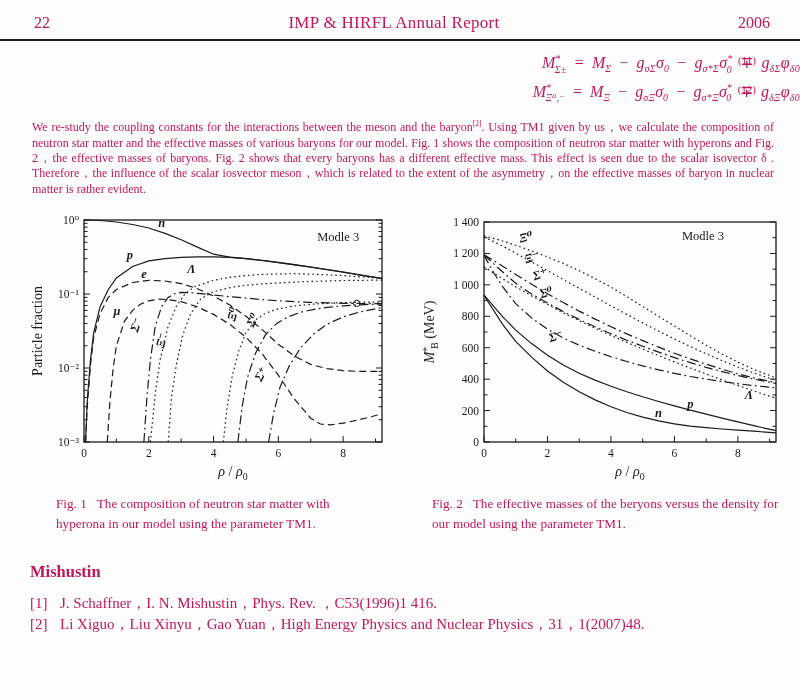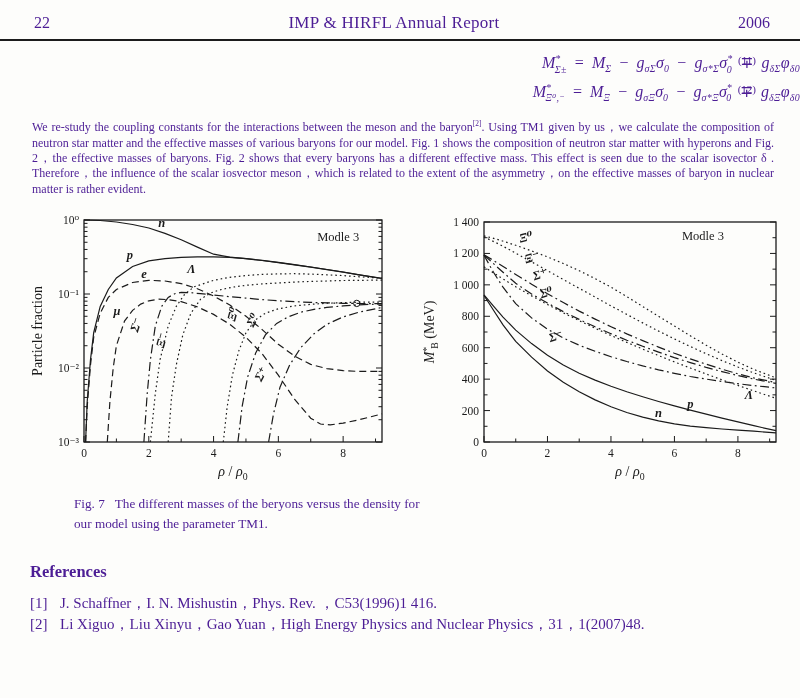--- a/index.html
+++ b/index.html
@@ -1,17 +1,17 @@
 <!DOCTYPE html>
 <html><head>
 <meta charset="utf-8">
 <style>
   html,body{margin:0;padding:0;}
   body{width:800px;height:698px;background:#ffffff;}
-  .page{position:relative;width:800px;height:698px;background:#fdfdfb;color:#4c1d95;
+  .page{position:relative;width:800px;height:698px;background:#fdfdfb;color:#be185d;
         font-family:"Liberation Serif","DejaVu Serif",serif;overflow:hidden;}
   
   header{display:flex;align-items:baseline;padding:13px 30px 0 34px;}
   .pnum{font-size:16px;}
   .ptitle{flex:1;text-align:center;font-size:17px;letter-spacing:.3px;}
   .pyear{font-size:16px;}
   .rule{border-top:2.4px solid #1c1c1c;margin-top:6px;}
   
   .equations{margin-top:12px;}
   .eqline{position:relative;text-align:right;font-size:16px;margin:7px 0;}
@@ -243,25 +243,26 @@
           <text x="270.304347826087" y="197.74285714285713" text-anchor="middle" class="clabel">p</text>
           <path d="M64.0 85.5 L73.5 100.3 L83.0 114.9 L95.7 131.4 L111.6 147.1 L127.5 161.0 L143.3 172.3 L159.2 181.7 L175.1 189.9 L191.0 196.8 L206.8 202.5 L222.7 207.2 L238.6 210.9 L254.4 213.9 L270.3 216.1 L286.2 217.7 L302.0 219.0 L317.9 220.1 L333.8 221.2 L356.0 222.9" fill="none" stroke="#1b1b1b" stroke-width="1.2"></path>
           <text x="238.56521739130437" y="206.85714285714286" text-anchor="middle" class="clabel">n</text>
           <text x="283" y="30.071428571428584" text-anchor="middle" class="plainlabel">Modle 3</text>
           <text x="210" y="266" text-anchor="middle" class="axlabel"><tspan font-style="italic">ρ</tspan><tspan> / </tspan><tspan font-style="italic">ρ</tspan><tspan dy="3.5" font-size="70%">0</tspan></text>
           <text text-anchor="middle" class="axlabel" transform="translate(14 122) rotate(-90)"><tspan font-style="italic">M</tspan><tspan dy="-4.5" font-size="70%">*</tspan><tspan dy="8" dx="-2" font-size="70%">B</tspan><tspan dy="-3.5"> (MeV)</tspan></text>
         </svg></div>
   </div>
 
   <div class="caprow">
-    <p class="cap cap2"><span class="captag">Fig. 7</span><span>The different masses of the beryons versus the density for our model using the parameter TM1.</span></p>
+    <p class="cap cap1"><span class="captag">Fig. 1</span><span>The composition of neutron star matter with hyperona in our model using the parameter TM1.</span></p>
+    <p class="cap cap2"><span class="captag">Fig. 2</span><span>The effective masses of the beryons versus the density for our model using the parameter TM1.</span></p>
   </div>
 
   <section class="refs">
-    <h3>References</h3>
+    <h3>Mishustin</h3>
     <div class="refitem">
       <span class="refmark">[1]</span>
       <span class="reftext">J. Schaffner，I. N. Mishustin，Phys. Rev. ，C53(1996)1 416.</span>
     </div>
     <div class="refitem">
       <span class="refmark">[2]</span>
       <span class="reftext">Li Xiguo，Liu Xinyu，Gao Yuan，High Energy Physics and Nuclear Physics，31，1(2007)48.</span>
     </div>
   </section>
 

